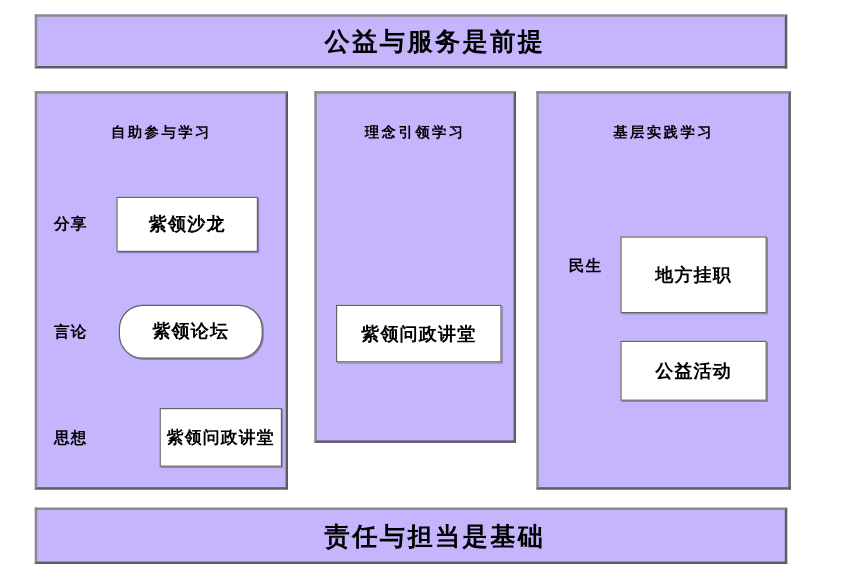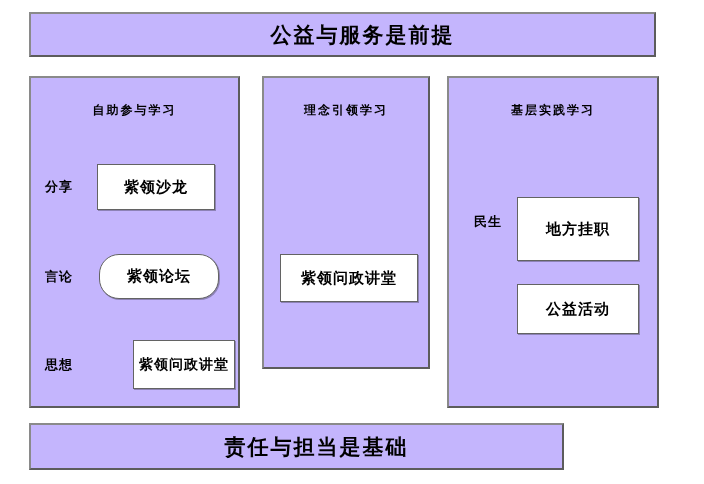--- a/index.html
+++ b/index.html
@@ -95,17 +95,17 @@
 
   <div class="frame" style="left:447px; top:76px; width:212px; height:332px;">
     <div class="col-title">基层实践学习</div>
 
     <div class="row-label" style="left:25px; top:119px; height:50px;text-align:right;">民生</div>
     <div class="inner-box" style="left:68px; top:119px; width:122px; height:64px;">地方挂职</div>
 
     <div class="inner-box" style="left:68px; top:206px; width:122px; height:50px;">公益活动</div>
   </div>
 
-  <div class="frame banner" style="left:29px; top:423px; width:535px; height:47px;">
+  <div class="frame banner" style="left:29px; top:423px; width:627px; height:47px;">
     <span>责任与担当是基础</span>
   </div>
 
 </div>
 
 </body></html>

